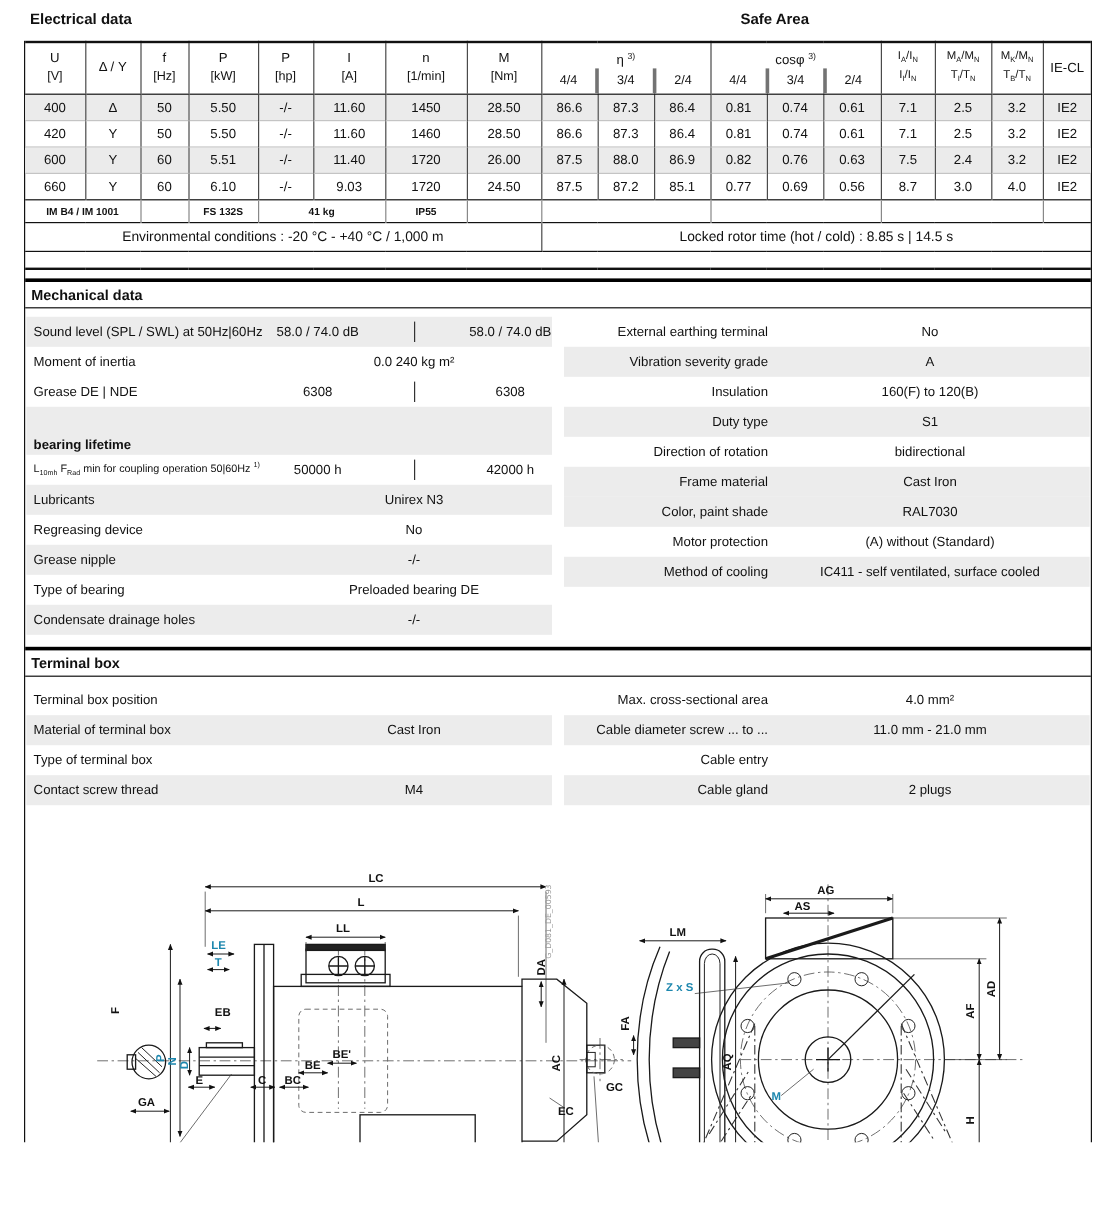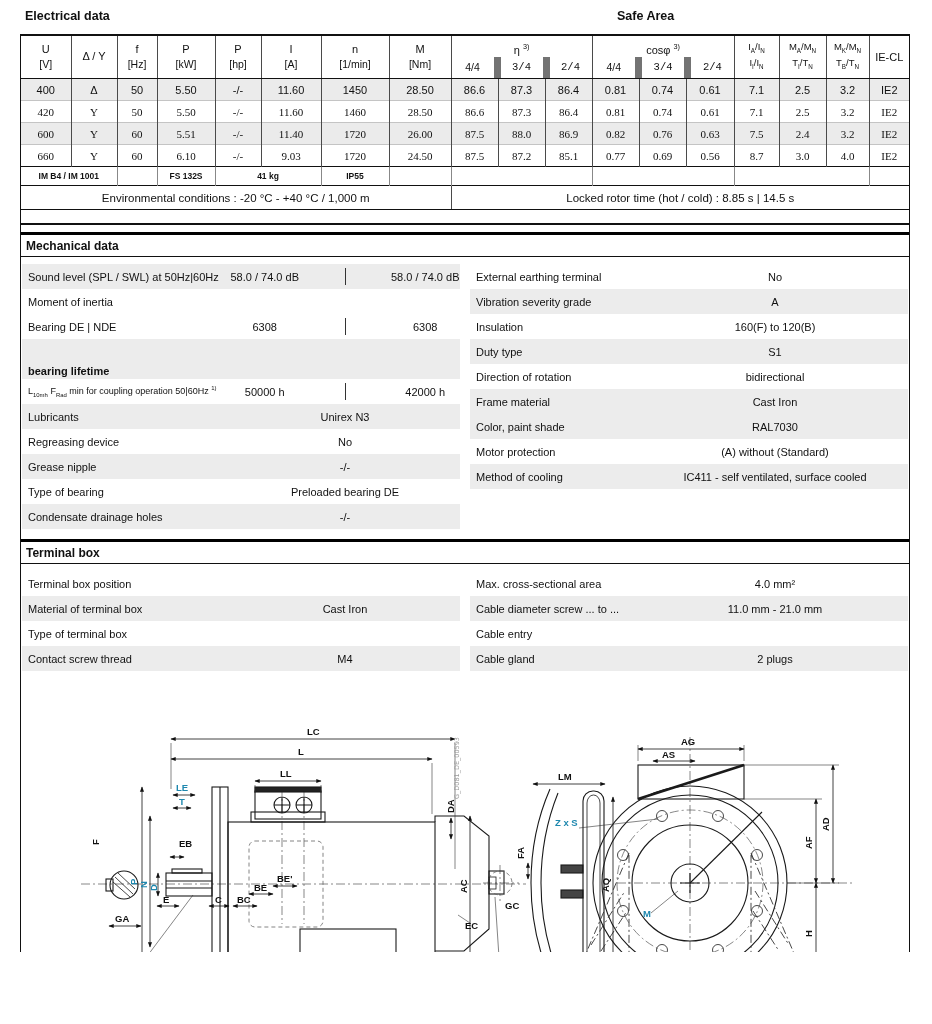--- a/index.html
+++ b/index.html
@@ -14,42 +14,42 @@
         border:2px solid #111;border-left:none;border-right:none;}
   .etab th,.etab td{border-left:1px solid #4a4a4a;padding:0;text-align:center;overflow:hidden;
         font-weight:normal;}
   .etab th:first-child,.etab td:first-child{border-left:none;}
   .etab thead th{border-bottom:1.5px solid #111;height:42px;vertical-align:middle;}
   .etab .t{font-size:11px;line-height:13px;}
   .etab .u{font-size:10.5px;line-height:13px;margin-top:2px;}
   .etab .gt{font-size:11px;height:20px;line-height:20px;}
   .etab .gsub{display:flex;height:21px;line-height:21px;font-size:10.5px;}
   .etab .gsub span{flex:1;}
-  .etab .gsub span + span{border-left:7px solid #737373;font-family:Liberation Mono, monospace;}
+  .etab .gsub span + span{border-left:3px solid #737373;}
   .etab .rt,.etab .rb{font-size:9.5px;line-height:12px;}
   .etab sub,.etab sup,.klab sub,.klab sup{font-size:66%;}
   .etab tbody td{height:21px;}
-  .etab tr.dr + tr.dr td{border-top:1px solid #c4c4c4;font-family:Liberation Serif, serif;}
+  .etab tr.dr + tr.dr td{border-top:1px solid #c4c4c4;}
   .etab tr.dr.sh{background:#ebebeb;}
   .etab tr.imr td{border-top:1.4px solid #111;border-left:1px solid #888;height:18px;
         font-size:8.5px;font-weight:bold;}
   .etab tr.imr td:first-child{border-left:none;}
   .etab tr.envr td{border-top:1px solid #111;border-bottom:1px solid #111;height:23px;font-size:11.5px;}
   .etab tr.emptyr td{height:13px;border-left:none;}
   
   .sect{border-top:3px solid #000;margin-top:7px;}
   .sect-title{font-weight:bold;font-size:12px;padding:4px 5px 3px 5px;border-bottom:1.2px solid #111;}
   .cols{display:flex;gap:10px;padding:7px 1px 3px 1px;}
   .col{flex:1;min-width:0;}
   .krow{display:flex;align-items:center;min-height:25px;font-size:11px;}
   .krow.shade{background:#ececec;}
   .krow.bold .klab{font-weight:bold;margin-top:24px;}
   .krow.small .klab{font-size:9px;line-height:1.2;}
   .col-l .klab{width:208px;flex:none;padding:2px 2px 2px 6px;box-sizing:border-box;}
-  .col-r .klab{width:172px;flex:none;padding:2px 2px 2px 6px;box-sizing:border-box;}
+  .col-r .klab{width:172px;flex:none;padding:2px 2px 2px 6px;box-sizing:border-box;text-align:right;}
   .kvals{flex:1;display:flex;align-items:center;align-self:stretch;gap:45px;}
   .kv{flex:1;text-align:center;}
   .kdiv{width:1px;background:#333;height:17px;}
   .kvc{flex:1;text-align:center;}
   
   .draw{display:block;margin-top:5px;}
   .s1{fill:none;stroke:#1a1a1a;stroke-width:1.1;}
   .s2{fill:none;stroke:#1a1a1a;stroke-width:0.8;}
   .cl{fill:none;stroke:#555;stroke-width:0.7;stroke-dasharray:9 3 2 3;}
   .dsh{fill:none;stroke:#666;stroke-width:0.8;stroke-dasharray:4 3;}
@@ -265,23 +265,26 @@
             <div class="krow shade">
               <div class="klab">Sound level (SPL / SWL) at 50Hz|60Hz</div>
               <div class="kvals">
                 <span class="kv">58.0 / 74.0 dB</span>
                 <span class="kdiv"></span>
                 <span class="kv">58.0 / 74.0 dB</span>
               </div>
             </div>
             <div class="krow">
               <div class="klab">Moment of inertia</div>
-            </div>
-            <div class="krow">
-              <div class="klab">Bearing DE | NDE</div>
+              <div class="kvals">
+                <span class="kvc">0.0 240 kg m²</span>
+              </div>
+            </div>
+            <div class="krow">
+              <div class="klab">Grease DE | NDE</div>
               <div class="kvals">
                 <span class="kv">6308</span>
                 <span class="kdiv"></span>
                 <span class="kv">6308</span>
               </div>
             </div>
             <div class="krow shade bold">
               <div class="klab">bearing lifetime</div>
               <div class="kvals"></div>
             </div>

